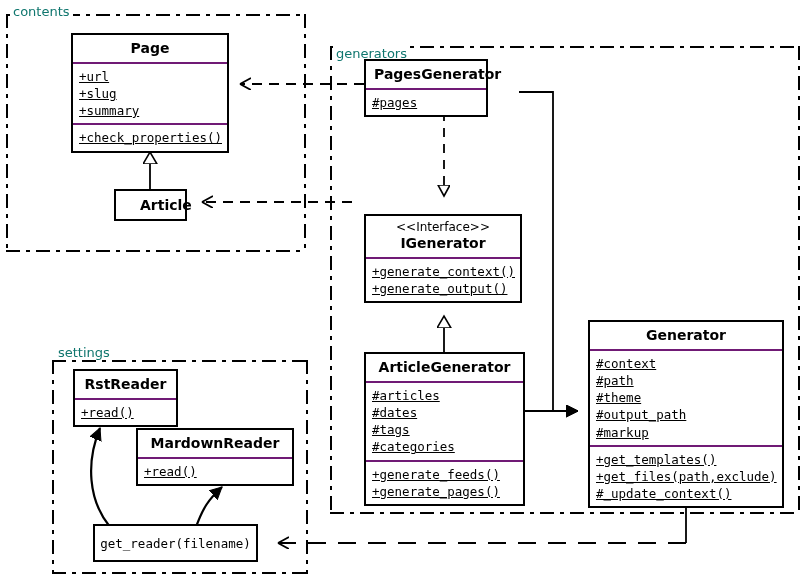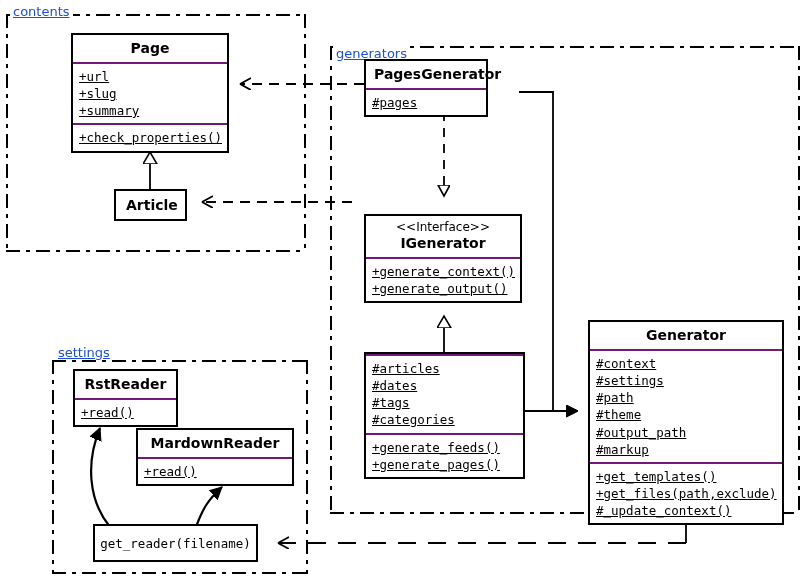--- a/index.html
+++ b/index.html
@@ -14,26 +14,25 @@
     position: relative;
     width: 803px;
     height: 579px;
     overflow: hidden;
     background: #ffffff;
   }
   .pkg-label {
     position: absolute;
     font-family: "DejaVu Sans", sans-serif;
     font-size: 13px;
-    color: #1d4ed8;
+    color: #0f766e;
     background: #ffffff;
     padding: 0 3px;
     z-index: 5;
     white-space: nowrap;
-    text-decoration: underline;
   }
   
   .pkg-dashdot {
     position: absolute;
     box-sizing: border-box;
     z-index: 1;
     background:
       repeating-linear-gradient(to right, #000 0 14px, transparent 14px 20px, #000 20px 24px, transparent 24px 30px) top left / 100% 2px no-repeat,
       repeating-linear-gradient(to right, #000 0 14px, transparent 14px 20px, #000 20px 24px, transparent 24px 30px) bottom left / 100% 2px no-repeat,
       repeating-linear-gradient(to bottom, #000 0 14px, transparent 14px 20px, #000 20px 24px, transparent 24px 30px) top left / 2px 100% no-repeat,
@@ -66,21 +65,21 @@
     padding: 4px 6px 4px 6px;
     text-decoration: underline;
   }
   .cls .cls-sec div {
     font-family: "DejaVu Sans Mono", monospace;
     font-size: 12.5px;
     line-height: 1.37;
     white-space: nowrap;
   }
   .cls.simple .cls-head {
-    padding: 6px 10px;
+    padding: 6px 24px;
   }
   .lbl-plain {
     position: absolute;
     font-family: "DejaVu Sans Mono", monospace;
     font-size: 12.5px;
     white-space: nowrap;
   }
   svg.wires {
     position: absolute;
     left: 0;
@@ -193,37 +192,37 @@
   <div class="cls" style="left:364px; top:214px; width:158px;">
     <div class="cls-stereo">&lt;&lt;Interface&gt;&gt;</div>
     <div class="cls-head" style="padding-top:1px;">IGenerator</div>
     <div class="cls-sec">
       <div>+generate_context()</div>
       <div>+generate_output()</div>
     </div>
   </div>
 
   <div class="cls" style="left:364px; top:352px; width:161px;">
+    <div class="cls-head">ArticleGenerator</div>
     <div class="cls-sec">
       <div>#articles</div>
       <div>#dates</div>
       <div>#tags</div>
       <div>#categories</div>
     </div>
     <div class="cls-sec">
       <div>+generate_feeds()</div>
       <div>+generate_pages()</div>
     </div>
   </div>
 
   <div class="cls" style="left:588px; top:320px; width:196px;">
     <div class="cls-head">Generator</div>
     <div class="cls-sec">
       <div>#context</div>
-      <div>#settings</div>
       <div>#path</div>
       <div>#theme</div>
       <div>#output_path</div>
       <div>#markup</div>
     </div>
     <div class="cls-sec">
       <div>+get_templates()</div>
       <div>+get_files(path,exclude)</div>
       <div>#_update_context()</div>
     </div>

